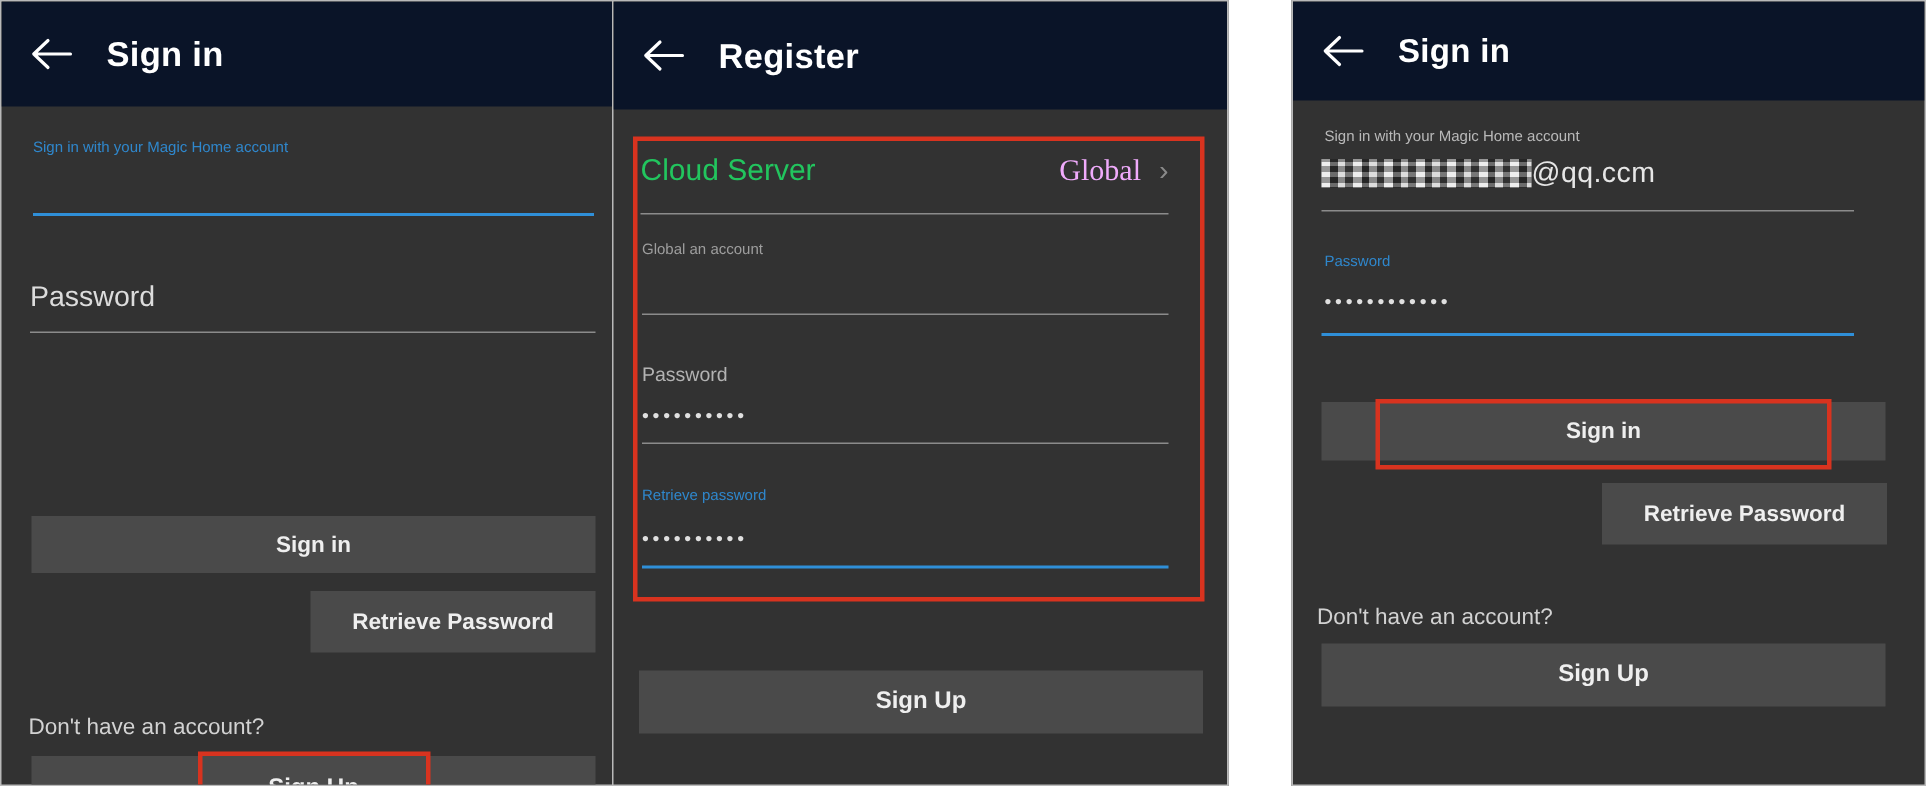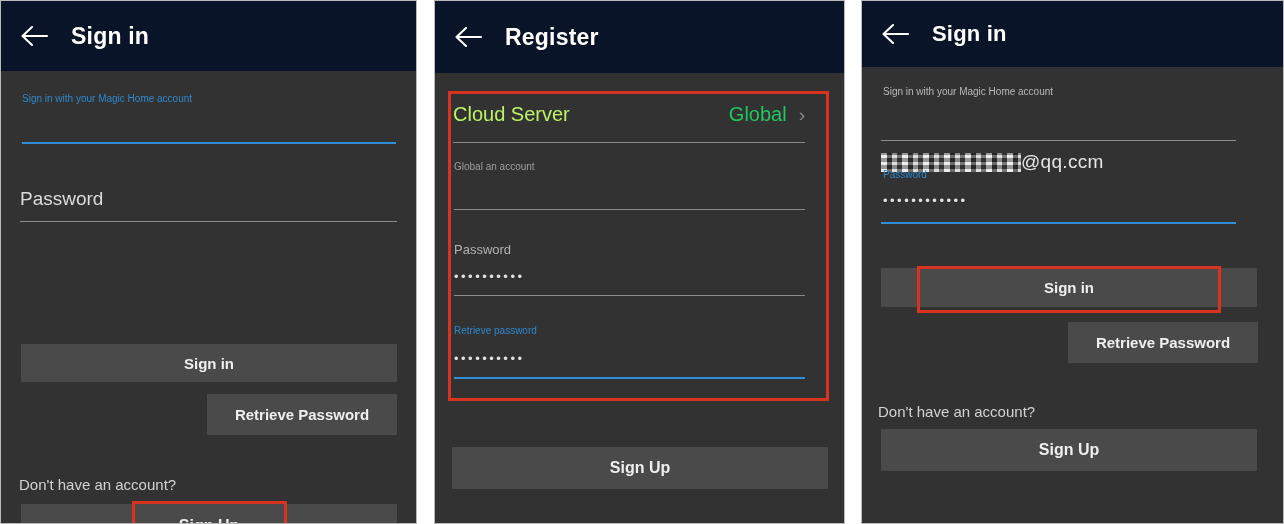--- a/index.html
+++ b/index.html
@@ -25,21 +25,21 @@
   .panel {
     position: absolute;
     top: 0;
     height: 524px;
     background: #323232;
     box-sizing: border-box;
     overflow: hidden;
     border: 1px solid #b9b9b9;
   }
   #panel-1 { left: 0px;   width: 417px; }
-  #panel-2 { left: 434px; width: 411px; }
+  #panel-2 { left: 408px; width: 411px; }
   #panel-3 { left: 861px; width: 423px; }
 
   
   .appbar {
     position: relative;
     background: #0a1428;
     display: flex;
     align-items: center;
     box-sizing: border-box;
   }
@@ -154,42 +154,42 @@
   #p1-signin   { position: absolute; left: 20px;  top: 273px; width: 376px; height: 38px; font-size: 15px; }
   #p1-retrieve { position: absolute; left: 206px; top: 323px; width: 190px; height: 41px; font-size: 15px; }
   #p1-noacct   { position: absolute; left: 18px;  top: 405px; color: #d2d2d2; font-size: 15px; }
   #p1-signup   { position: absolute; left: 20px;  top: 433px; width: 376px; height: 43px; font-size: 16px; }
   #p1-annot    { left: 131px; top: 430px; width: 155px; height: 49px; }
 
   
   #p2-annot-main { left: 13px; top: 18px; width: 381px; height: 310px; }
 
   #p2-cloud-row  { position: absolute; left: 18px; top: 30px; width: 352px; display: flex; align-items: center; }
-  #p2-cloud-lbl  { color: #bef264; font-size: 20px; }
-  #p2-cloud-val  { color: #22c55e; font-size: 20px; margin-left: auto; }
+  #p2-cloud-lbl  { color: #22c55e; font-size: 20px; }
+  #p2-cloud-val  { color: #f0abfc; font-size: 20px; margin-left: auto; font-family: Liberation Serif, serif; }
   #p2-chevron    { color: #8a8a8a; font-size: 19px; margin-left: 12px; line-height: 1; }
   #p2-cloud-rule { position: absolute; left: 18px; top: 69px; width: 352px; }
 
   #p2-acct-lbl   { position: absolute; left: 19px; top: 86px; }
   #p2-acct-val   { position: absolute; left: 19px; top: 104px; font-size: 18px; }
   #p2-acct-rule  { position: absolute; left: 19px; top: 136px; width: 351px; }
 
   #p2-pass-lbl   { position: absolute; left: 19px; top: 169px; font-size: 13px; color: #b3b3b3; }
   #p2-pass-dots  { position: absolute; left: 19px; top: 196px; }
   #p2-pass-rule  { position: absolute; left: 19px; top: 222px; width: 351px; }
 
   #p2-conf-lbl   { position: absolute; left: 19px; top: 250px; }
   #p2-conf-dots  { position: absolute; left: 19px; top: 278px; }
   #p2-conf-rule  { position: absolute; left: 19px; top: 304px; width: 351px; height: 2px; background: #2f8fd8; }
 
   #p2-signup     { position: absolute; left: 17px; top: 374px; width: 376px; height: 42px; font-size: 16px; }
 
   
   #p3-hint     { position: absolute; left: 21px; top: 17px; }
-  #p3-acct-val { position: absolute; left: 19px; top: 38px; font-size: 19px; margin-top: 46px; }
+  #p3-acct-val { position: absolute; left: 19px; top: 38px; font-size: 19px; }
   #p3-acct-rule{ position: absolute; left: 19px; top: 73px; width: 355px; }
   #p3-pass-lbl { position: absolute; left: 21px; top: 100px; }
   #p3-pass-dots{ position: absolute; left: 21px; top: 126px; }
   #p3-pass-rule{ position: absolute; left: 19px; top: 155px; width: 355px; height: 2px; background: #2f8fd8; }
   #p3-signin   { position: absolute; left: 19px;  top: 201px; width: 376px; height: 39px; font-size: 15px; }
   #p3-retrieve { position: absolute; left: 206px; top: 255px; width: 190px; height: 41px; font-size: 15px; }
   #p3-noacct   { position: absolute; left: 16px;  top: 336px; color: #d2d2d2; font-size: 15px; }
   #p3-signup   { position: absolute; left: 19px;  top: 362px; width: 376px; height: 42px; font-size: 16px; }
   #p3-annot    { left: 55px; top: 199px; width: 304px; height: 47px; }
 </style>

